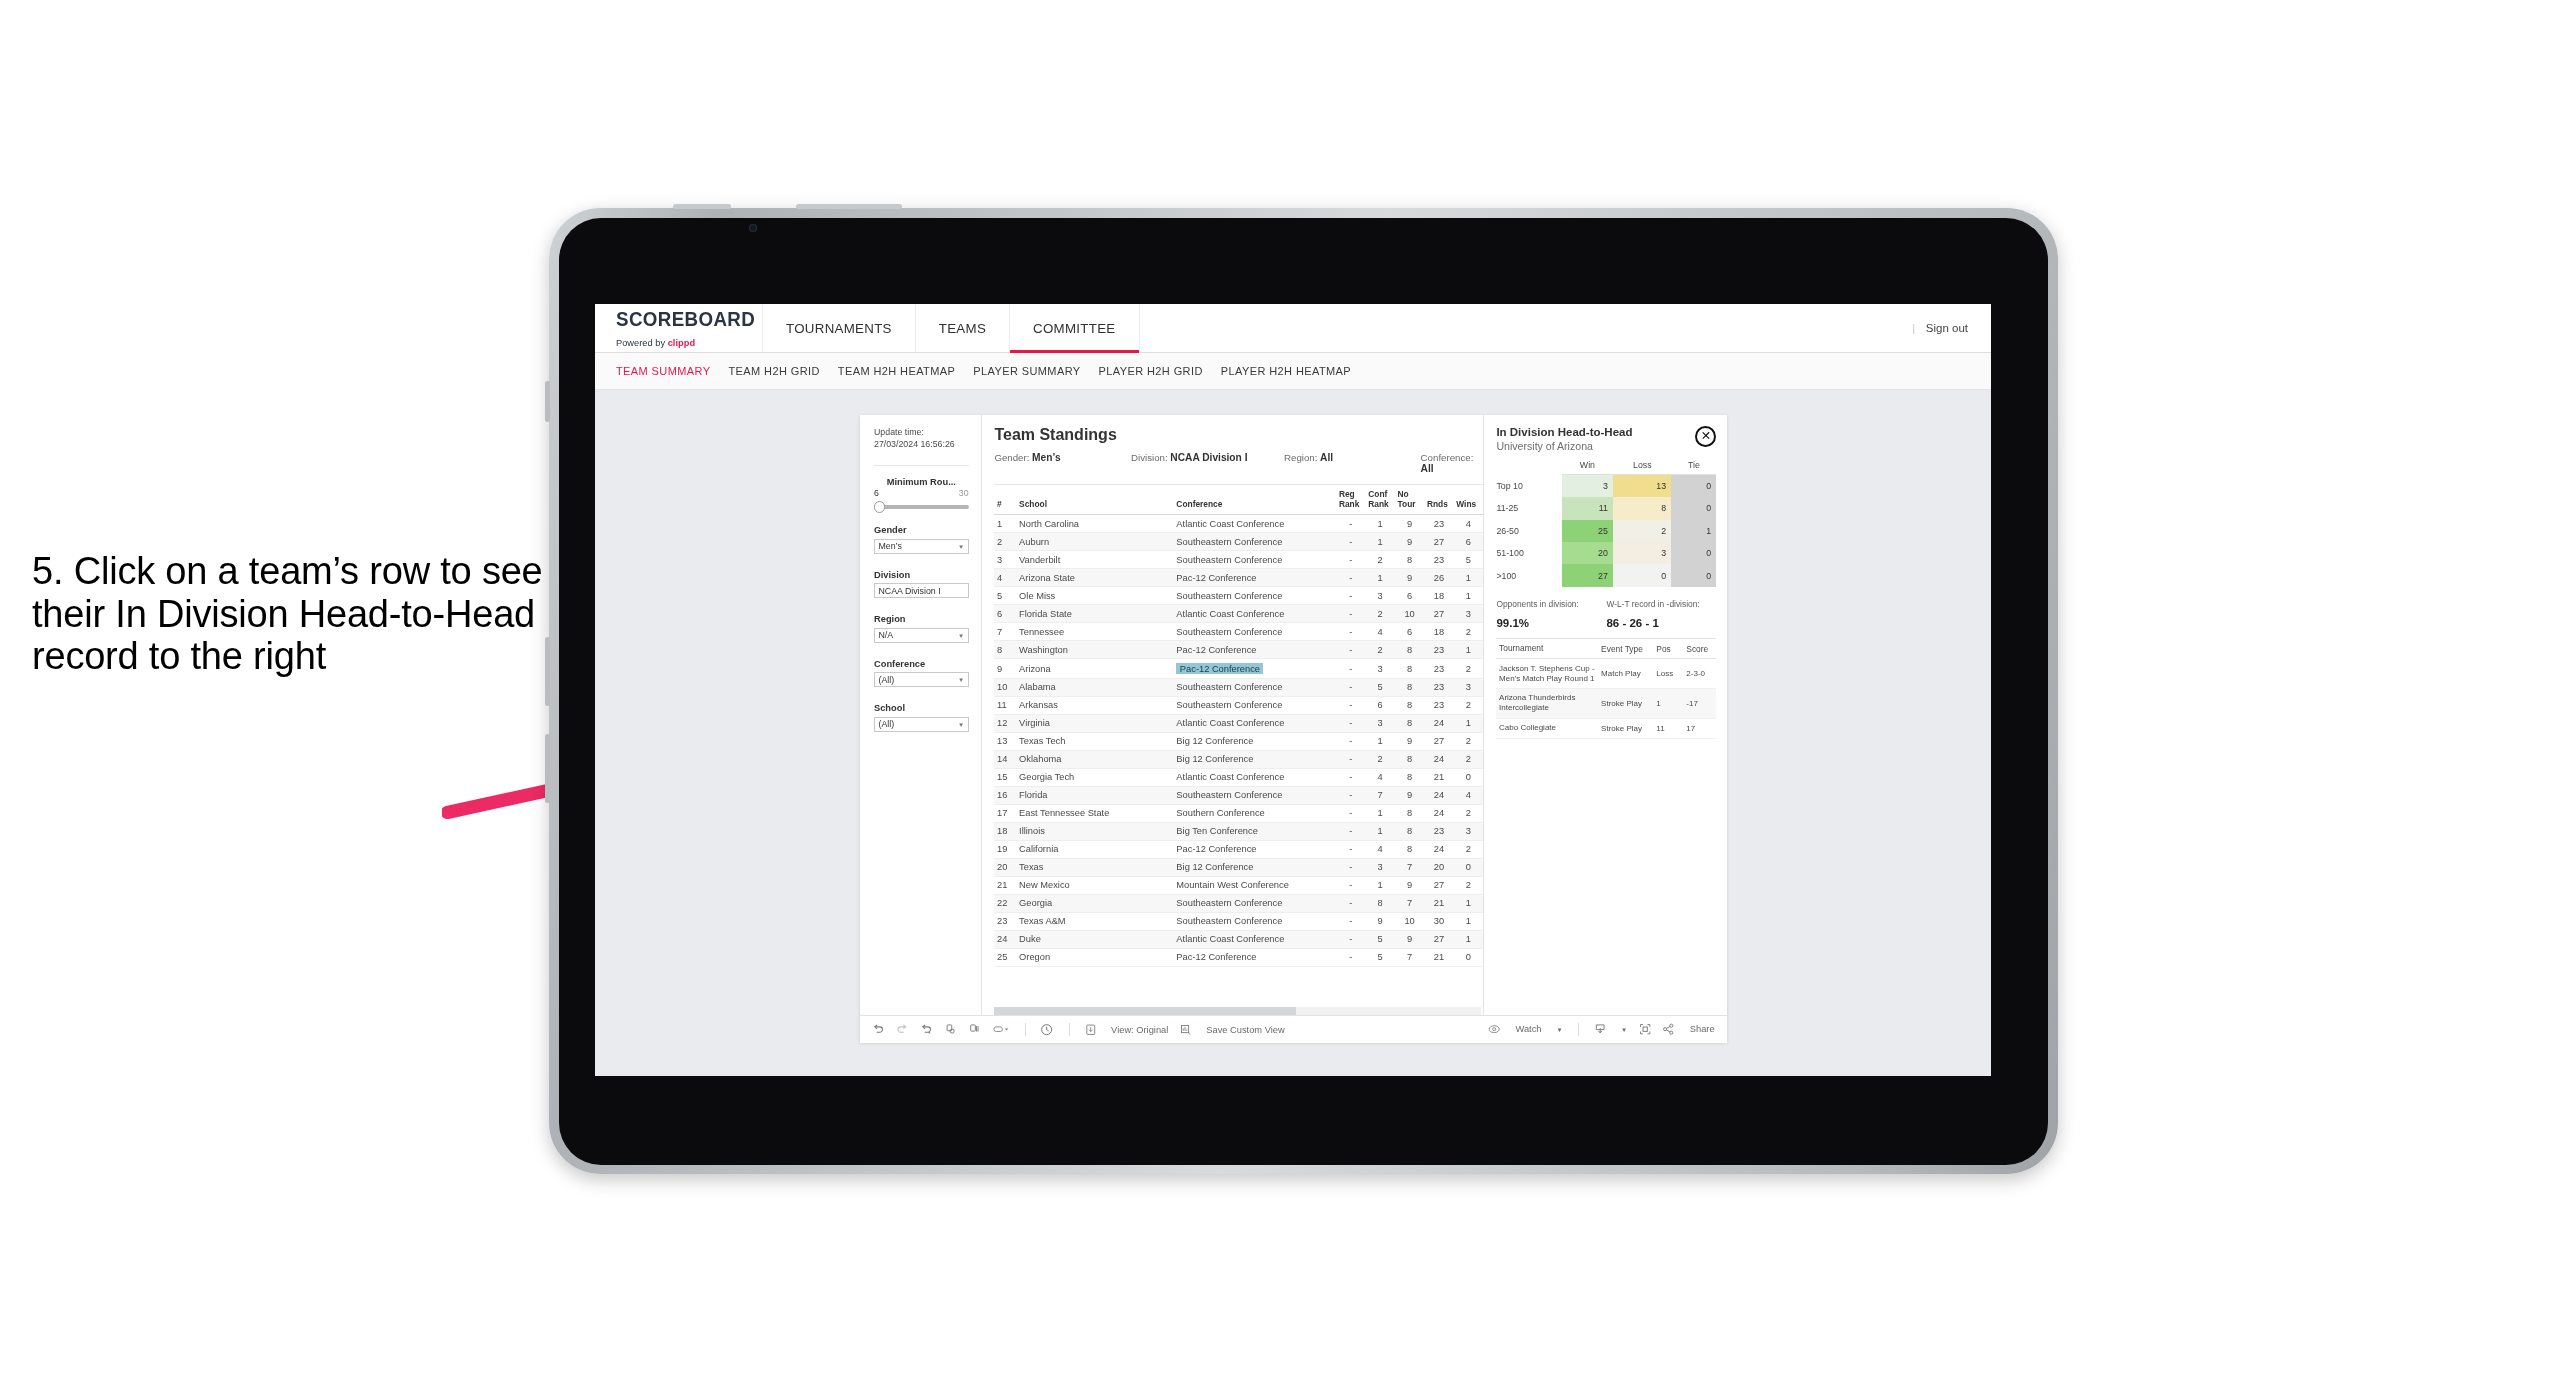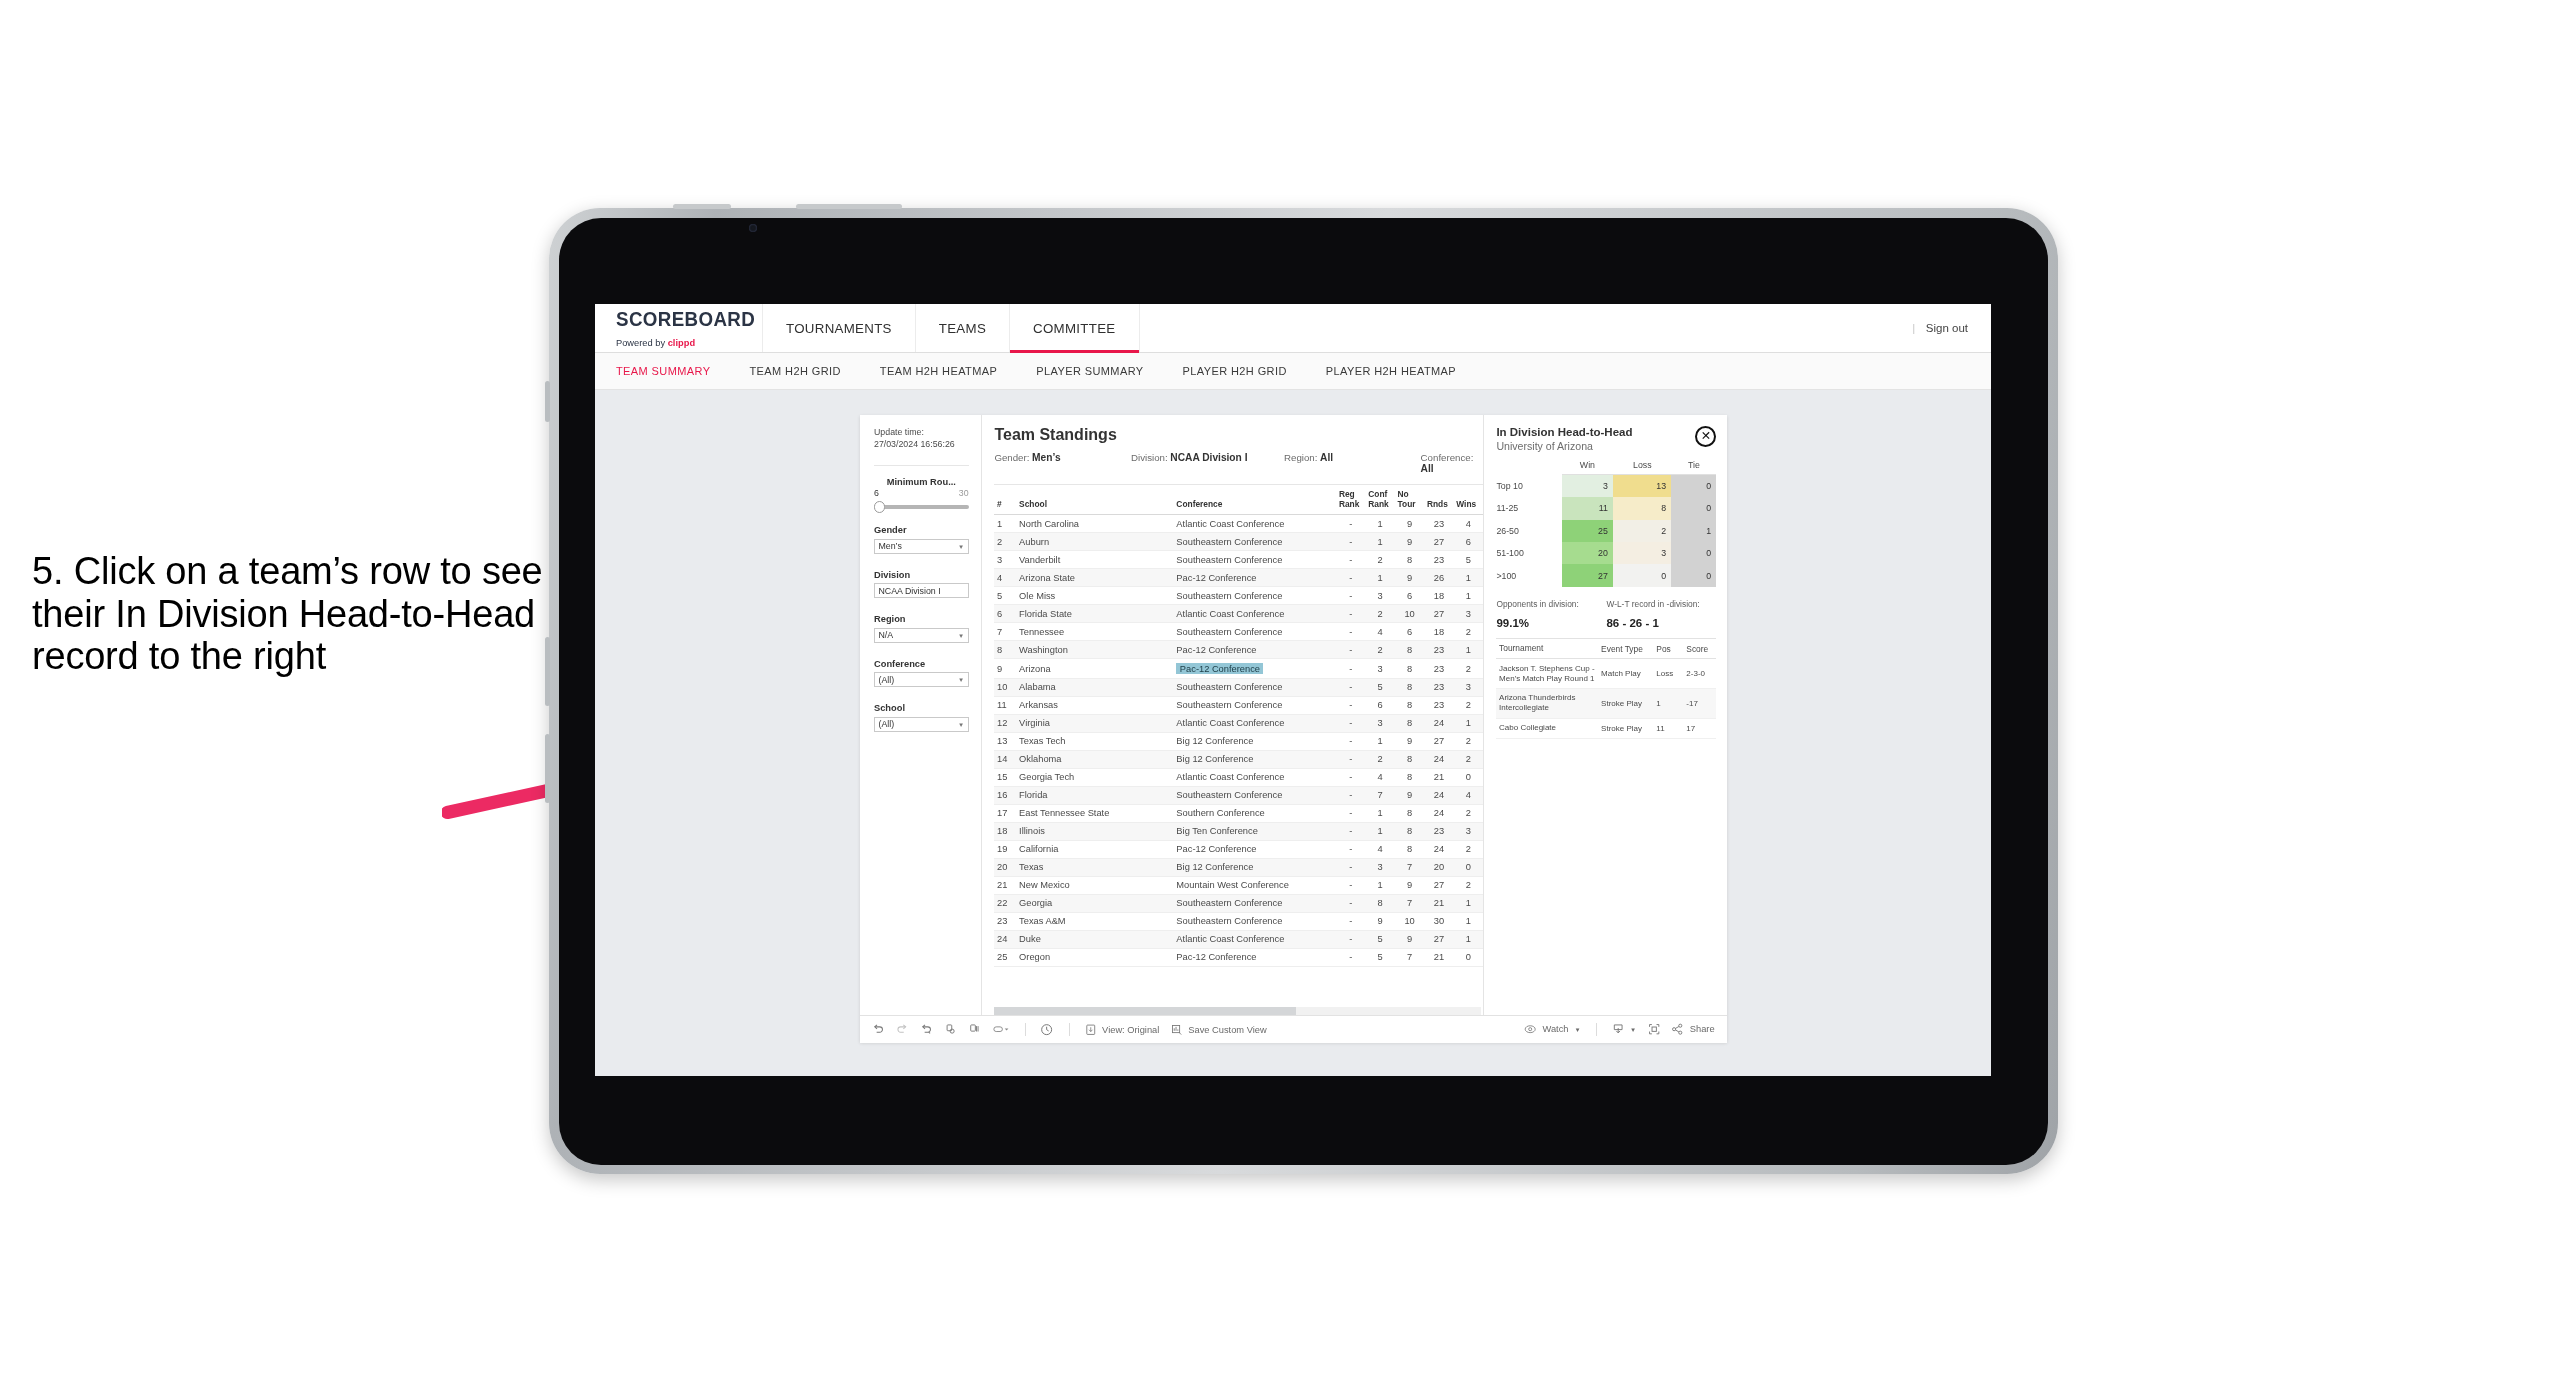--- a/index.html
+++ b/index.html
@@ -92,21 +92,21 @@
   }
   .nav-right {
     margin-left: auto; display: flex; align-items: center;
     padding-right: 23px; font-size: 11.5px; color: #444; gap: 10.6px;
   }
   .nav-sep { color: #c8c8c8; }
 
   
   .subnav {
     height: 37px; background: #fafafa; border-bottom: 0.9px solid #e3e3e3;
-    display: flex; align-items: center; padding-left: 21px; gap: 39px;
+    display: flex; align-items: center; padding-left: 21px; gap: 18px;
   }
   .subnav-item { font-size: 11px; color: #3a3a3a; letter-spacing: 0.4px; cursor: pointer; }
   .subnav-item.active { color: #e8174a; }
 
   
   .viz {
     position: absolute; left: 265px; top: 111px;
     width: 867px; height: 628px;
     background: #ffffff;
     box-shadow: 0 0.9px 3.5px rgba(0,0,0,.13);
@@ -206,21 +206,21 @@
   table.tours tbody tr:nth-child(even) { background: #f7f7f7; }
   .t-name { width: 85px; line-height: 1.25; }
   .t-type { width: 46px; } .t-pos { width: 25px; } .t-score { width: 26.5px; }
 
   
   .toolbar {
     height: 28px; border-top: 0.9px solid #e2e2e2; background: #fff;
     display: flex; align-items: center; padding: 0 12.4px; gap: 11.5px;
     font-size: 9.3px; color: #5d5d5d;
   }
-  .tb-ic { display: flex; align-items: center; gap: 6px; cursor: pointer; color: #6a6a6a; }
+  .tb-ic { display: flex; align-items: center; gap: 15px; cursor: pointer; color: #6a6a6a; }
   .tb-sep { width: 0.9px; height: 13.3px; background: #dcdcdc; margin: 0 3.5px; }
   .tb-right { margin-left: auto; display: flex; align-items: center; gap: 11.5px; }
   svg { display: block; }
 </style>
 </head>
 <body>
 
 <div id="stage">
 
   <div class="caption">5. Click on a team’s row to see their In Division Head-to-Head record to the right</div>

